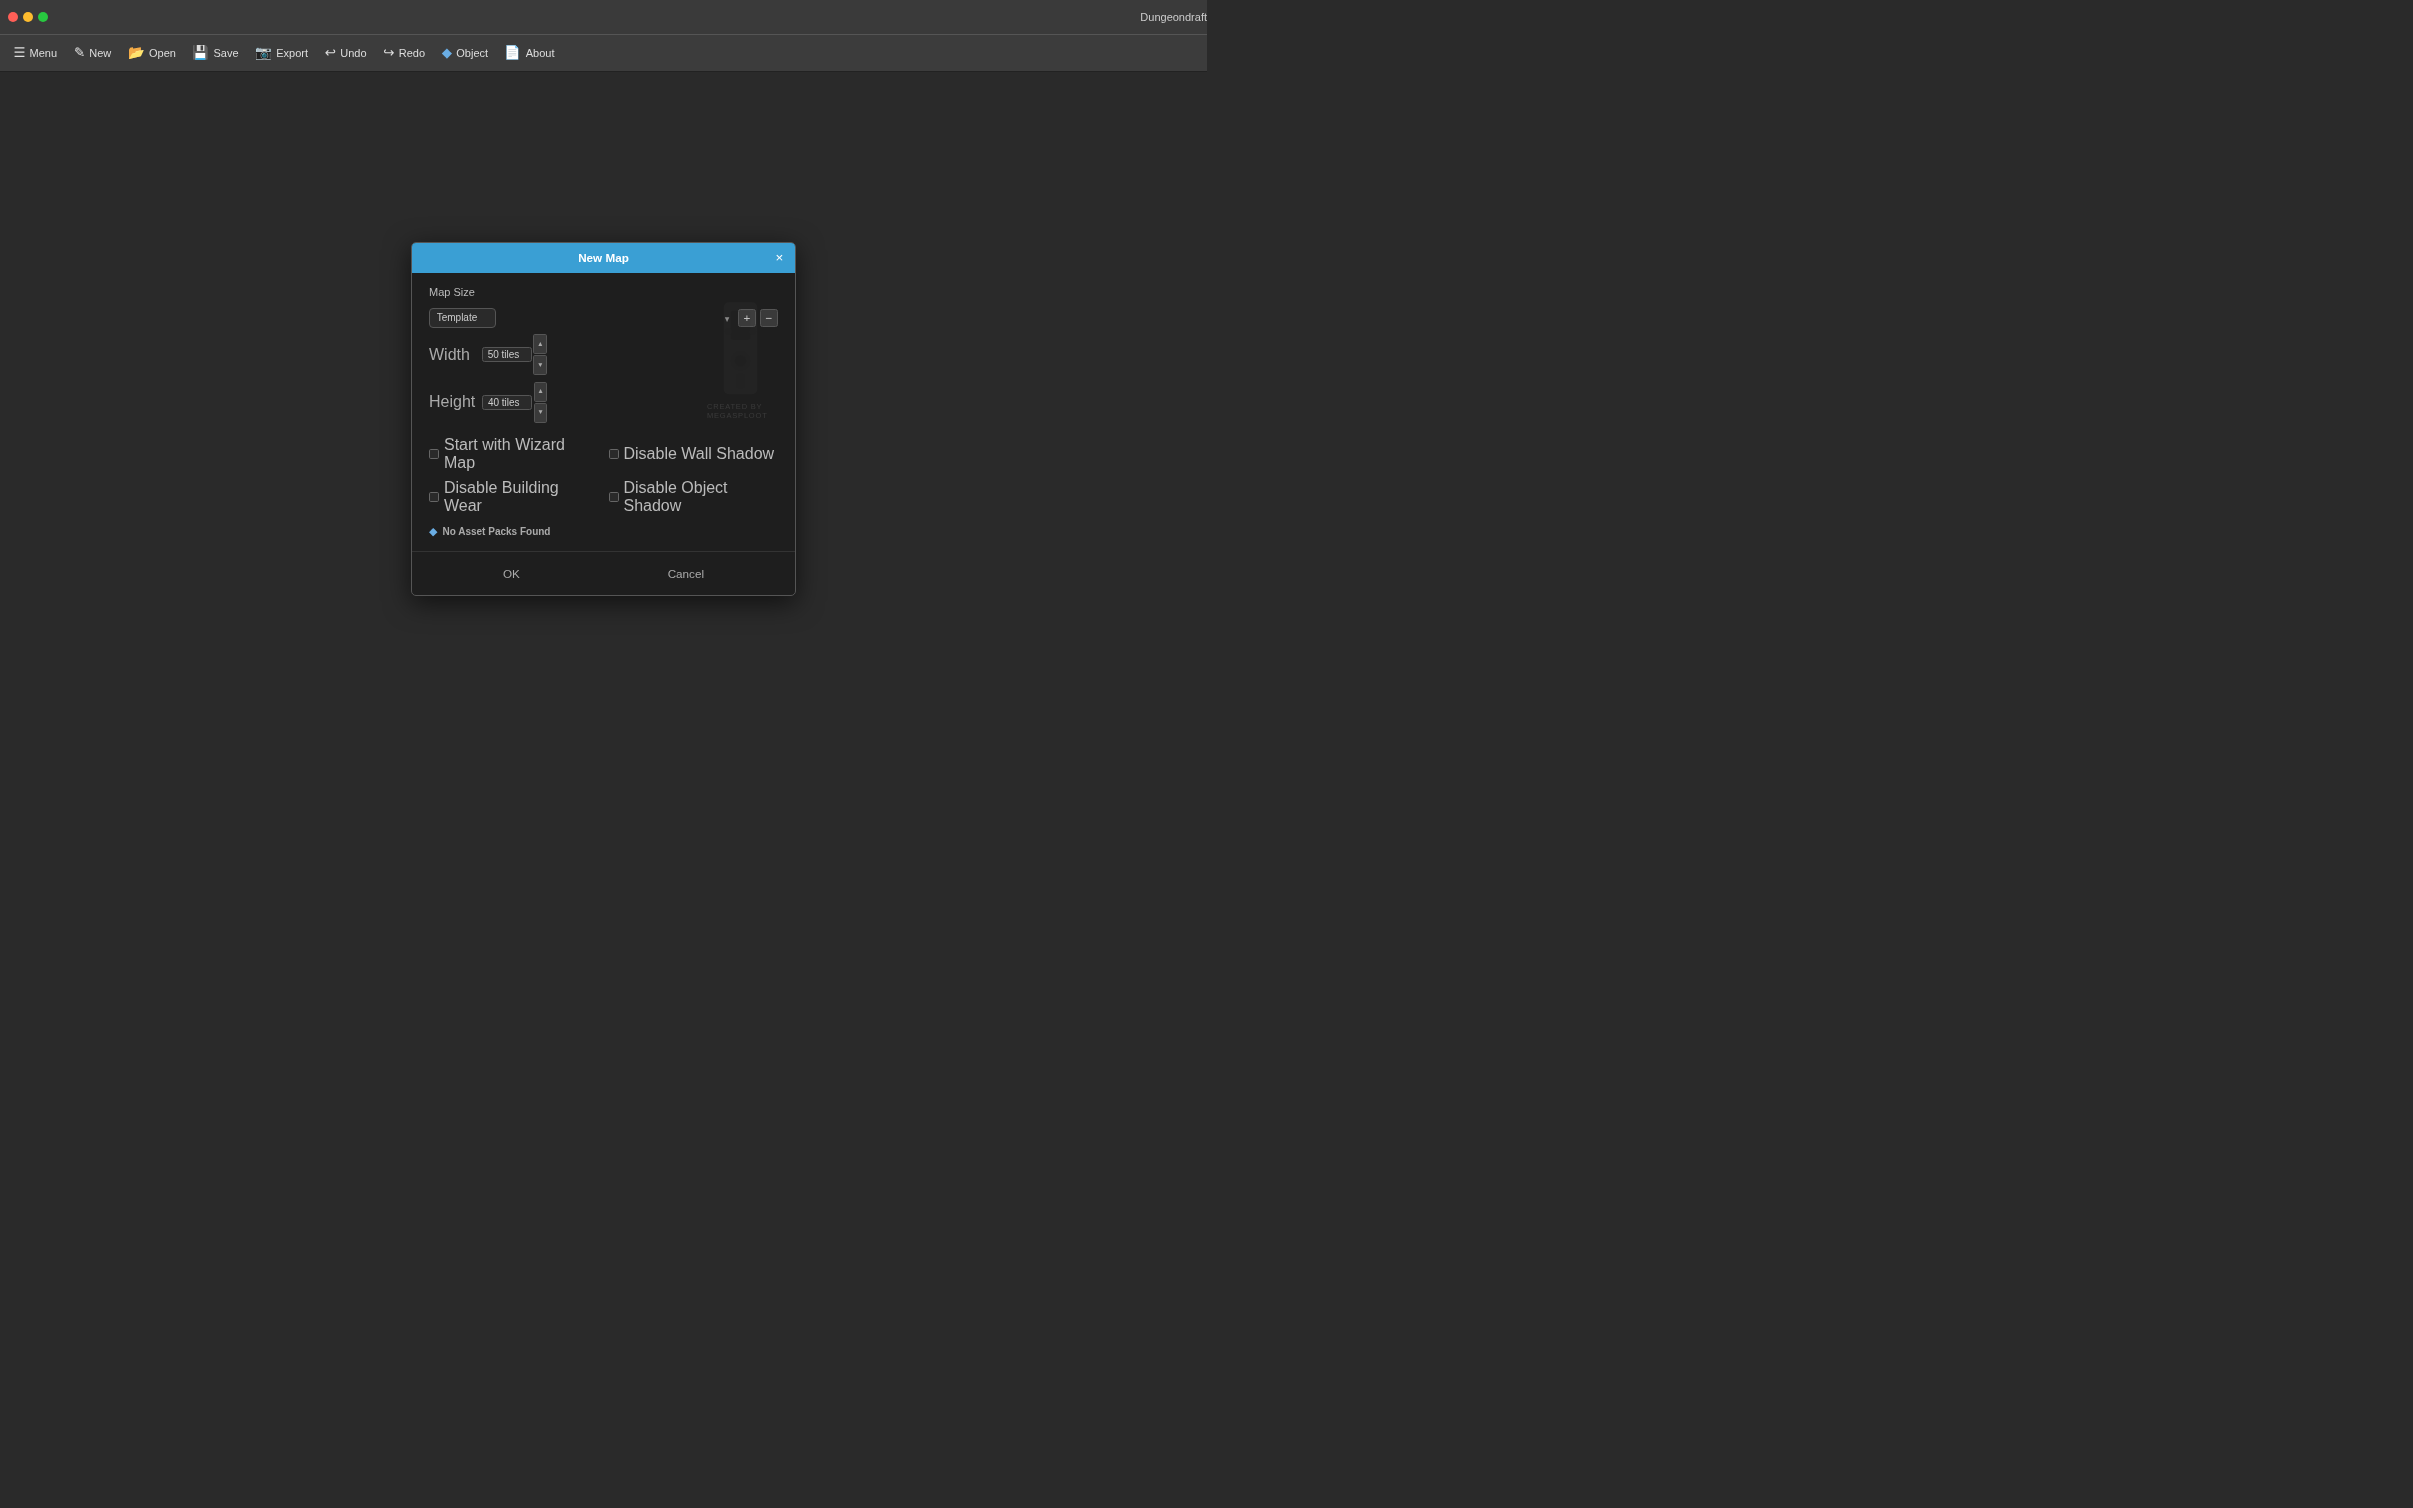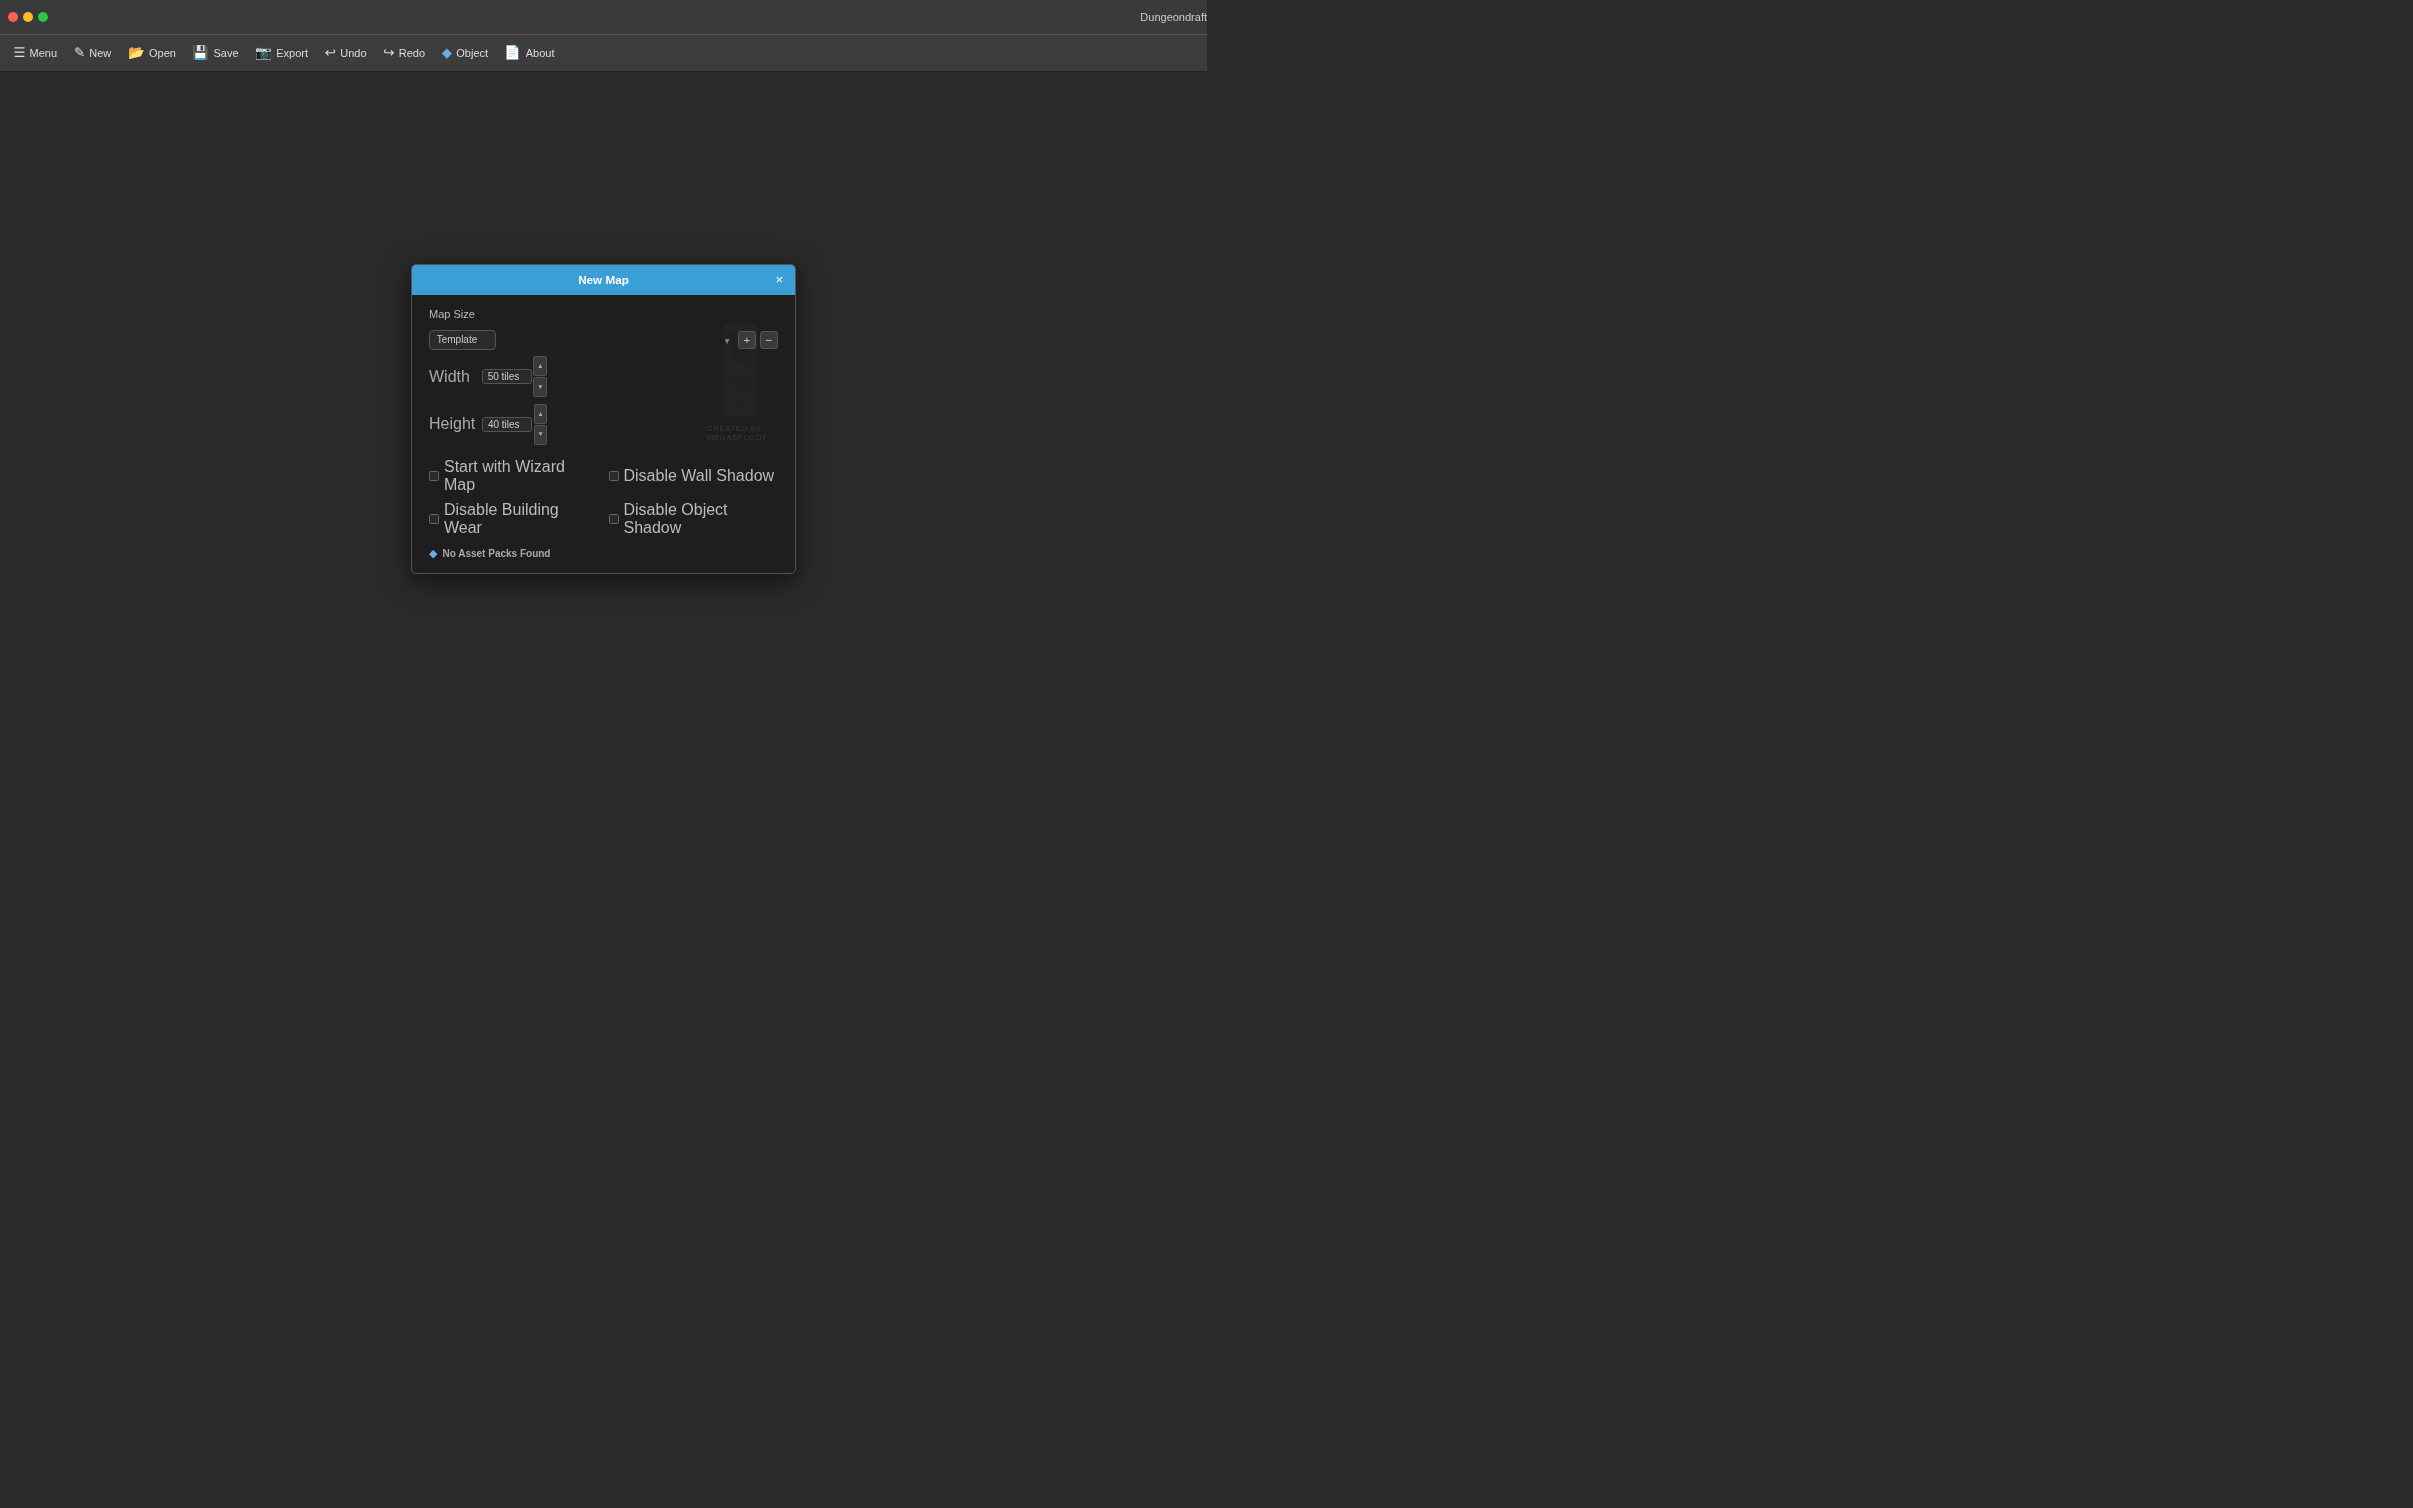--- a/index.html
+++ b/index.html
@@ -457,17 +457,21 @@
           </div>
         </div>
 
         <div class="no-asset-packs">
           <span class="diamond-icon">◆</span>
           <span class="no-asset-label">No Asset Packs Found</span>
         </div>
 
       </div>
 
+      <div class="dialog-footer">
+        <button class="btn-dialog">OK</button>
+        <button class="btn-dialog">Cancel</button>
+      </div>
 
     </div>
   </div>
 </div>
 
 
 </body></html>

